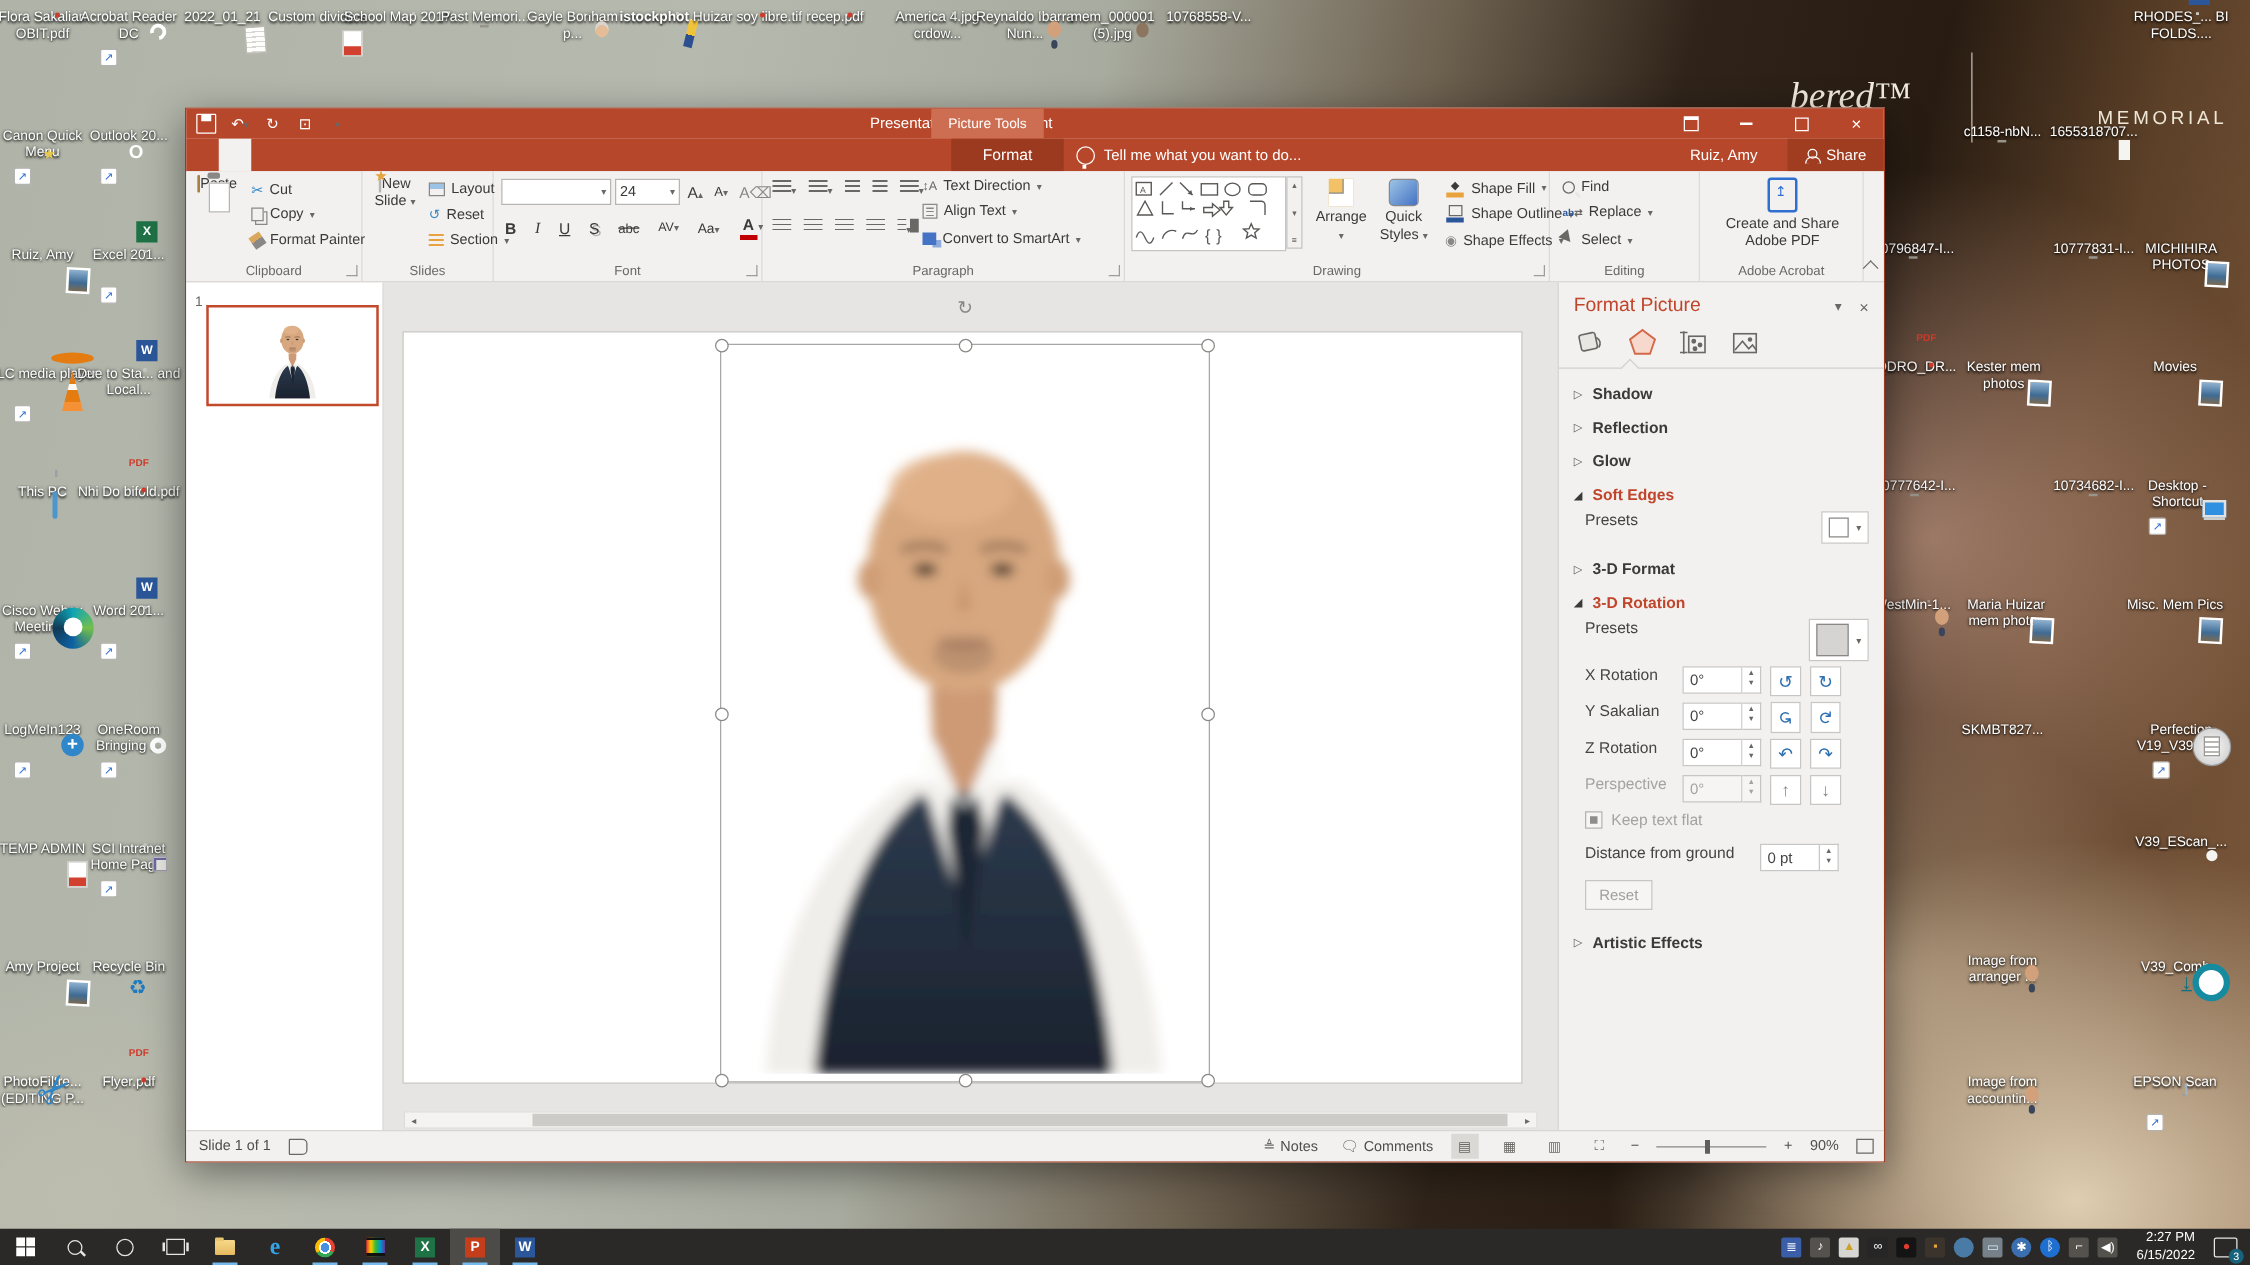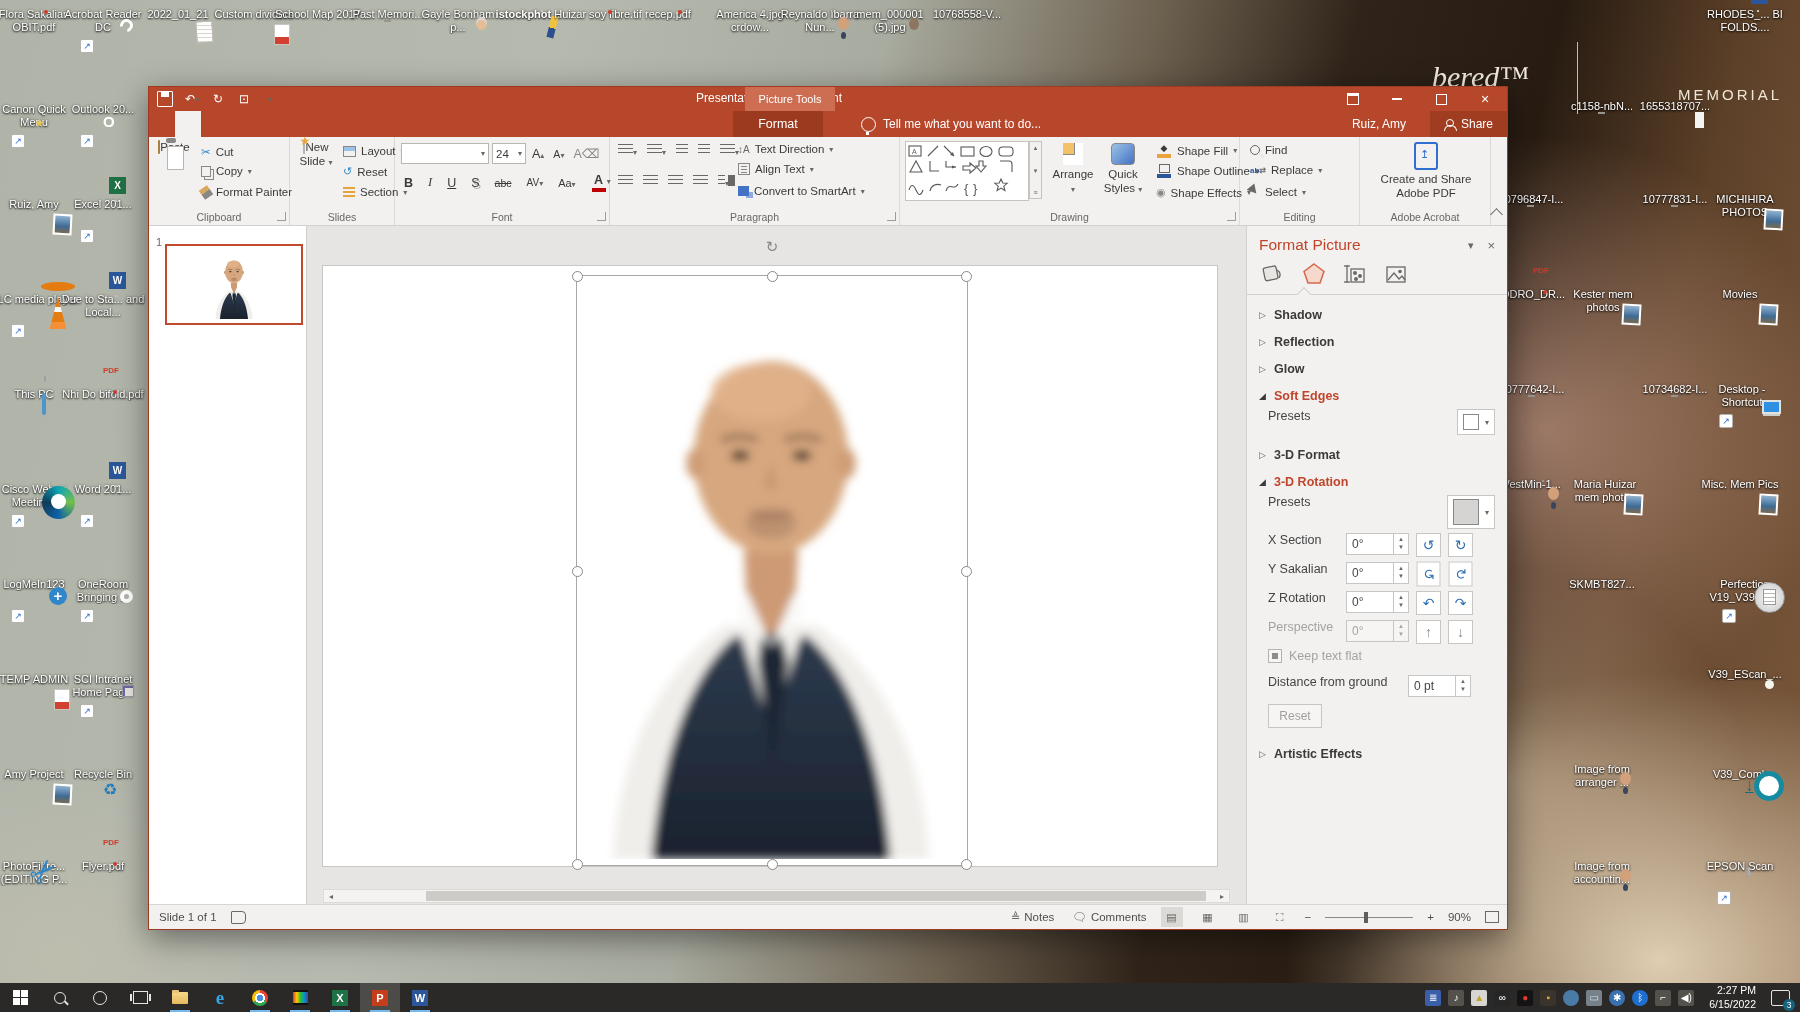--- a/index.html
+++ b/index.html
@@ -95,21 +95,21 @@
   .wb-min::after{content:"";width:10px;height:1.5px;background:#fff}
   .wb-max::after{content:"";width:9px;height:9px;border:1.5px solid #fff}
   .wb-x{font-size:14px}
   .wb-ribopt::after{content:"";width:10px;height:8px;border:1.5px solid #fff;border-top-width:3px}
   .pictools{position:absolute;left:596px;top:0;width:90px;height:24px;background:#cd6e52;color:#fff;font-size:11px;display:flex;align-items:center;justify-content:center}
   
   .tabrow{position:relative;height:26px;background:#b7472a;color:#fff;font-size:12.5px}
   .tabs{display:flex;height:26px}
   .tab{padding:0 13px;display:flex;align-items:center;cursor:pointer}
   .tab.t-active{background:#f2f1f0;color:#b7472a}
-  .fmt-tab{position:absolute;left:584px;top:0;width:90px;height:26px;background:#9c3a20;display:flex;align-items:center;justify-content:center}
+  .fmt-tab{position:absolute;left:612px;top:0;width:90px;height:26px;background:#9c3a20;display:flex;align-items:center;justify-content:center}
   .tellme{position:absolute;left:712px;top:0;height:26px;display:flex;align-items:center;gap:7px;font-size:12px;color:#fff}
   .bulb{width:13px;height:13px;border:1.5px solid #fff;border-radius:50%;position:relative}
   .bulb::after{content:"";position:absolute;left:3.5px;bottom:-4px;width:3px;height:3px;background:#fff}
   .userarea{position:absolute;right:0;top:0;height:26px;display:flex;align-items:center}
   .username{font-size:12px;margin-right:24px}
   .sharebtn{height:26px;background:#a03c20;display:flex;align-items:center;gap:6px;padding:0 14px;font-size:12px}
   .person{width:11px;height:11px;position:relative}
   .person::before{content:"";position:absolute;left:2.5px;top:0;width:6px;height:6px;border:1.5px solid #fff;border-radius:50%}
   .person::after{content:"";position:absolute;left:0;bottom:-1px;width:11px;height:5px;border:1.5px solid #fff;border-bottom:none;border-radius:6px 6px 0 0}
   
@@ -122,21 +122,21 @@
   .car{font-size:8px;color:#6a6864}
   .ico{display:inline-block;width:14px;height:13px;position:relative}
   .lns{display:inline-block;width:15px;height:11px;background:repeating-linear-gradient(#6a6864 0 1.3px,transparent 1.3px 4px)}
   .clip-ico{width:26px;height:30px;margin:1px auto 2px;background:#d9a85c;border:1px solid #a8803f;border-radius:3px;position:relative}
   .clip-ico::before{content:"";position:absolute;left:7px;top:-3px;width:10px;height:5px;background:#8a8886;border-radius:2px}
   .clip-ico::after{content:"";position:absolute;left:8px;top:5px;width:15px;height:22px;background:#fff;border:1px solid #b8b6b2}
   .ns-ico{width:24px;height:28px;margin:1px auto 2px;background:#fff;border:1px solid #b8b6b2;position:relative}
   .ns-ico::before{content:"★";position:absolute;left:-5px;top:-7px;color:#e8a33d;font-size:12px}
   .ns-ico::after{content:"";position:absolute;left:4px;top:8px;right:4px;height:12px;background:repeating-linear-gradient(#cfcdca 0 2px,transparent 2px 5px)}
   .fontbox{width:88px;height:21px;background:#fff;border:1px solid #b8b6b2;display:inline-flex;align-items:center;justify-content:flex-end;padding-right:3px;box-sizing:border-box}
-  .sizebox{width:34px;height:21px;background:#fff;border:1px solid #b8b6b2;display:inline-flex;align-items:center;justify-content:space-between;padding:0 3px;box-sizing:border-box;font-size:11.5px}
+  .sizebox{width:52px;height:21px;background:#fff;border:1px solid #b8b6b2;display:inline-flex;align-items:center;justify-content:space-between;padding:0 3px;box-sizing:border-box;font-size:11.5px}
   .fbtn{display:inline-block;padding:0 3px;font-size:12.5px}
   .gallery{position:absolute;left:5px;top:4px;width:122px;height:58px;background:#fff;border:1px solid #c6c4c0}
   .gal-scroll{position:absolute;right:-14px;top:-1px;width:13px;height:58px;border:1px solid #c6c4c0;background:#f2f1f0;font-size:7px;color:#6a6864;display:flex;flex-direction:column;align-items:center;justify-content:space-between;padding:2px 0;box-sizing:border-box}
   .colorbar{display:inline-block;width:14px;height:4px;margin-top:1px}
   .stack2{display:inline-flex;flex-direction:column;align-items:center;width:16px}
   
   .content{position:relative;height:681px;display:flex}
   .thumbs{width:158px;background:#fff;border-right:1px solid #d2d0ce;position:relative;box-sizing:border-box}
   .thumb-num{position:absolute;left:7px;top:10px;font-size:11px;color:#6a6866}
   .thumb-box{position:absolute;left:16px;top:18px;width:134px;height:77px;background:#fff;border:2px solid #c1492c;display:flex;align-items:center;justify-content:center}
@@ -910,21 +910,21 @@
         <div class="srow" style="height:38px">
           <span>Presets</span>
           <span style="flex:1"></span>
           <span class="ddbtn" style="height:34px">
               <span class="swatch" style="width:24px;height:24px;background:#d6d4d2"></span>
               <span class="car">▾</span>
             </span>
         </div>
 
         <div class="srow" style="height:29px">
-          <span style="width:78px">X Section</span>
+          <span style="width:78px">X Rotation</span>
           <span class="vbox" style="width:48px">
               <span>0°</span>
             </span>
           <span class="spin">
               <span>▲</span>
               <span>▼</span>
             </span>
           <span class="rbtn">↺</span>
           <span class="rbtn">↻</span>
         </div>

